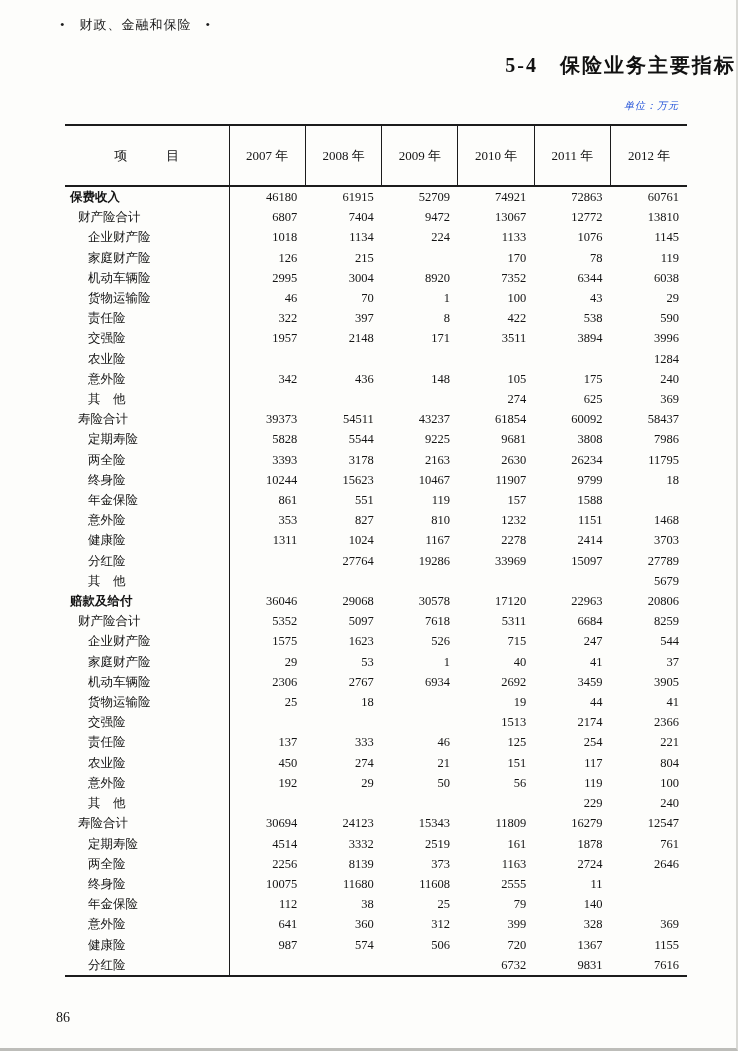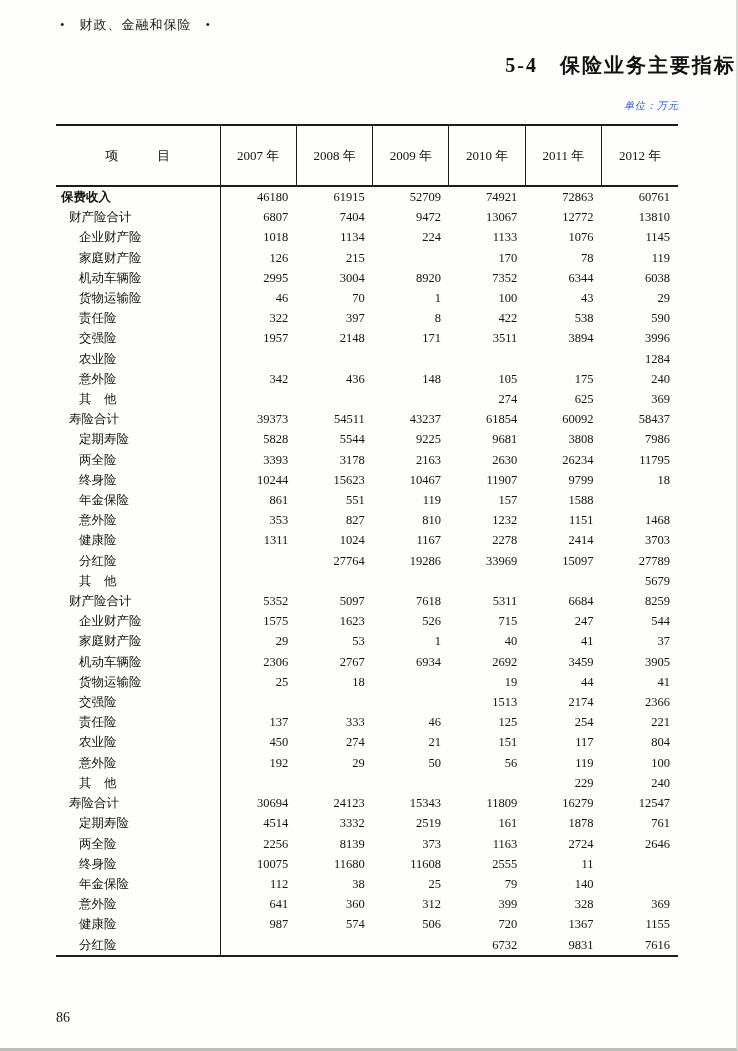--- a/index.html
+++ b/index.html
@@ -25,21 +25,21 @@
   .doc-title{
     position:absolute;left:0;top:52px;width:100%;
     text-align:right;font-size:20px;font-weight:bold;
     letter-spacing:2px;color:#111;margin:0;
   }
   .unit-label{
     position:absolute;right:57px;top:99px;
     font-size:10px;color:#1d4ed8;letter-spacing:1px;font-style:italic;
   }
   table.stat-table{
-    position:absolute;left:56px;top:124px;
+    position:absolute;left:65px;top:124px;
     width:622px;
     border-collapse:collapse;table-layout:fixed;
     border-top:2px solid #1c1c1c;
   }
   col.c-item{width:164px;}
   col.c-year{width:76.3px;}
   thead th{
     height:59px;
     font-weight:normal;font-size:13px;
     text-align:center;vertical-align:middle;
@@ -274,20 +274,29 @@
         <tr>
           <td class="item ind2">其　他</td>
           <td class="num"></td>
           <td class="num"></td>
           <td class="num"></td>
           <td class="num"></td>
           <td class="num"></td>
           <td class="num">5679</td>
         </tr>
         <tr>
+          <td class="item ind0 bold">赔款及给付</td>
+          <td class="num">36046</td>
+          <td class="num">29068</td>
+          <td class="num">30578</td>
+          <td class="num">17120</td>
+          <td class="num">22963</td>
+          <td class="num">20806</td>
+        </tr>
+        <tr>
           <td class="item ind1">财产险合计</td>
           <td class="num">5352</td>
           <td class="num">5097</td>
           <td class="num">7618</td>
           <td class="num">5311</td>
           <td class="num">6684</td>
           <td class="num">8259</td>
         </tr>
         <tr>
           <td class="item ind2">企业财产险</td>

